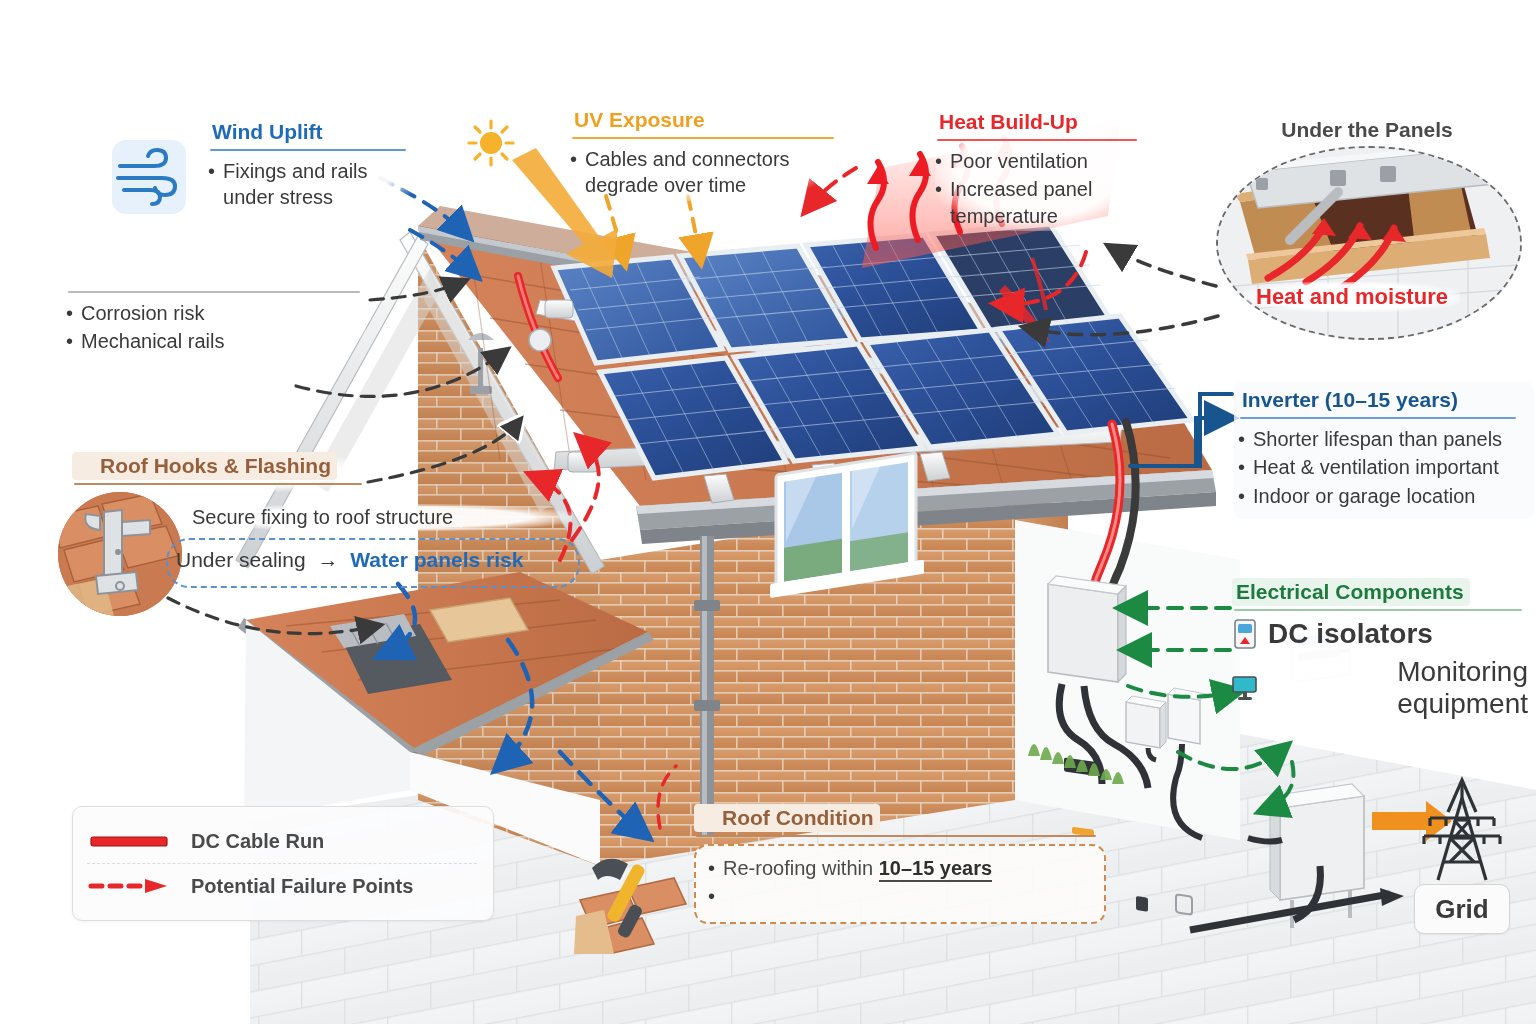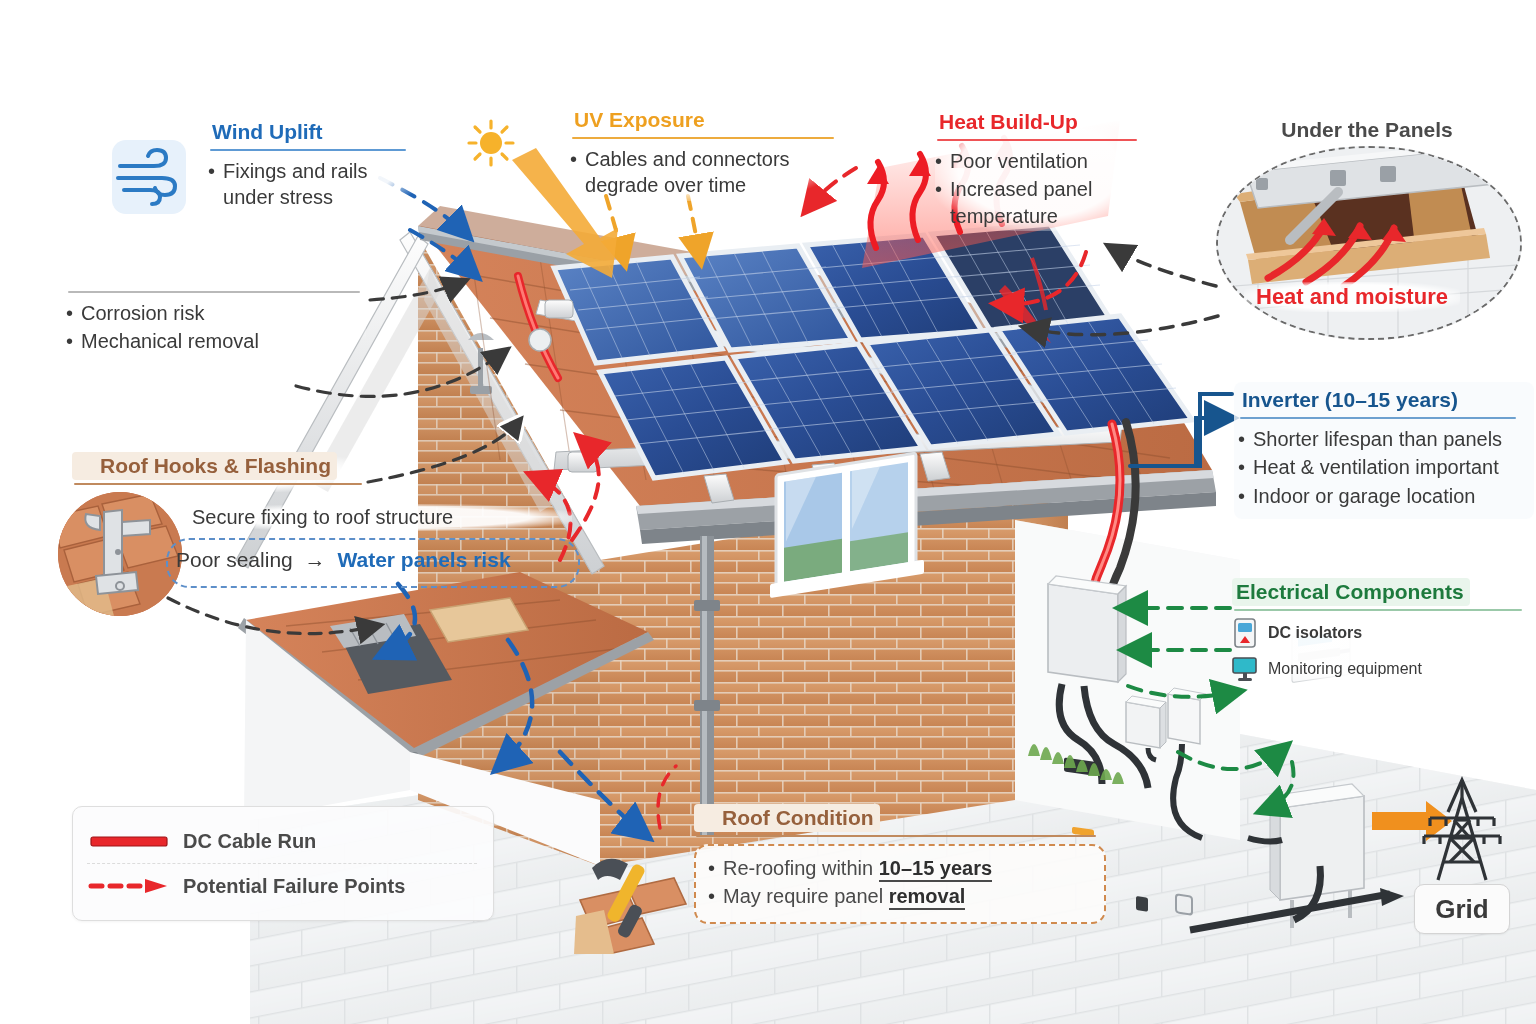--- a/index.html
+++ b/index.html
@@ -86,21 +86,21 @@
   }
 
   
   #legend{
     position:absolute;left:72px;top:806px;width:390px;
     background:rgba(252,252,253,.93);
     border:1px solid #dedede;border-radius:10px;
     padding:12px 16px 12px 14px;
     box-shadow:0 1px 3px rgba(0,0,0,.05);
   }
-  .lg-row{display:flex;align-items:center;gap:8px;height:44px;}
+  .lg-row{display:flex;align-items:center;gap:16px;height:44px;}
   .lg-row + .lg-row{border-top:1px dashed #dcdcdc;}
   .lg-sample{width:88px;height:20px;flex:0 0 88px;}
   .lg-label{font-size:20px;font-weight:bold;color:#4a4a4a;}
 
   
   #roof-cond{position:absolute;left:694px;top:804px;width:412px;}
   #roof-cond .hd{font-size:21px;}
   #roof-cond .box{
     border:2px dashed #d08a4e;border-radius:14px;
     background:rgba(253,252,251,.9);
@@ -113,21 +113,21 @@
   #grid-badge{
     position:absolute;left:1414px;top:884px;width:94px;height:48px;
     border:1px solid #d4d4d4;border-radius:10px;background:#fbfbfb;
     display:flex;align-items:center;justify-content:center;
     font-size:26px;font-weight:bold;color:#3a3a3a;
     box-shadow:0 1px 2px rgba(0,0,0,.06);
   }
 
   
   .ec-row{display:flex;align-items:center;gap:10px;margin:2px 0 6px 0;}
-  .ec-label{font-size:16px;color:#3a3a3a;text-align:right;}
+  .ec-label{font-size:28px;color:#3a3a3a;text-align:right;}
   .ec-label.bold{font-weight:bold;color:#3a3a3a;}
   .ec-ico{width:26px;height:30px;flex:0 0 26px;}
 
   
   #ingress-pill{
     position:absolute;left:176px;top:548px;
     font-size:21px;color:#3a3a3a;
   }
   #ingress-pill .hl{color:#1f6bb8;font-weight:bold;}
   #ingress-box{
@@ -692,21 +692,21 @@
 
     <div class="card c-gray glow" style="left:66px;top:288px;width:300px;">
       <div class="rule" style="width:292px;"></div>
       <ul>
         <li>
             <span class="b">•</span>
             <span>Corrosion risk</span>
           </li>
         <li>
             <span class="b">•</span>
-            <span>Mechanical removal</span>
+            <span>Mechanical rails</span>
           </li>
       </ul>
     </div>
 
     <div class="card c-brown glow" style="left:72px;top:452px;width:300px;">
       <div class="hd">Roof Hooks &amp; Flashing</div>
       <div class="rule" style="width:288px;"></div>
     </div>
     <div id="hook-circle">
       <svg width="124" height="124" viewBox="0 0 124 124">
@@ -726,21 +726,21 @@
           <path d="M 64 30 L 92 28 L 92 42 L 64 44 Z"></path>
           <path d="M 38 84 L 78 80 L 80 98 L 40 102 Z"></path>
         </g>
         <circle cx="60" cy="60" r="3" fill="#8e9399"></circle>
         <circle cx="62" cy="94" r="4" fill="none" stroke="#8e9399" stroke-width="2"></circle>
       </svg>
     </div>
     <div class="plain glow" style="position:absolute;left:192px;top:504px;width:380px;">Secure fixing to roof structure</div>
     <div id="ingress-box"></div>
     <div id="ingress-pill">
-      <span>Poor sealing</span>
+      <span>Under sealing</span>
       <span style="padding:0 6px;">→</span>
       <span class="hl">Water panels risk</span>
     </div>
 
     <div class="card c-navy glow" style="left:1234px;top:382px;width:290px;background:rgba(247,250,253,.78);border-radius:8px;padding:4px 6px 8px 4px;">
       <div class="hd">Inverter (10–15 years)</div>
       <div class="rule" style="width:276px;"></div>
       <ul>
         <li>
             <span class="b">•</span>
@@ -828,24 +828,20 @@
         <ul>
           <li>
             <span class="b">•</span>
             <span>
               <span>Re-roofing within</span>
               <span class="u-bold">10–15 years</span>
             </span>
           </li>
           <li>
             <span class="b">•</span>
-            <span>
-              <span>May require panel</span>
-              <span class="u-bold">removal</span>
-            </span>
           </li>
         </ul>
       </div>
     </div>
 
     <div id="grid-badge">Grid</div>
 
   </div>
 </div>
 

